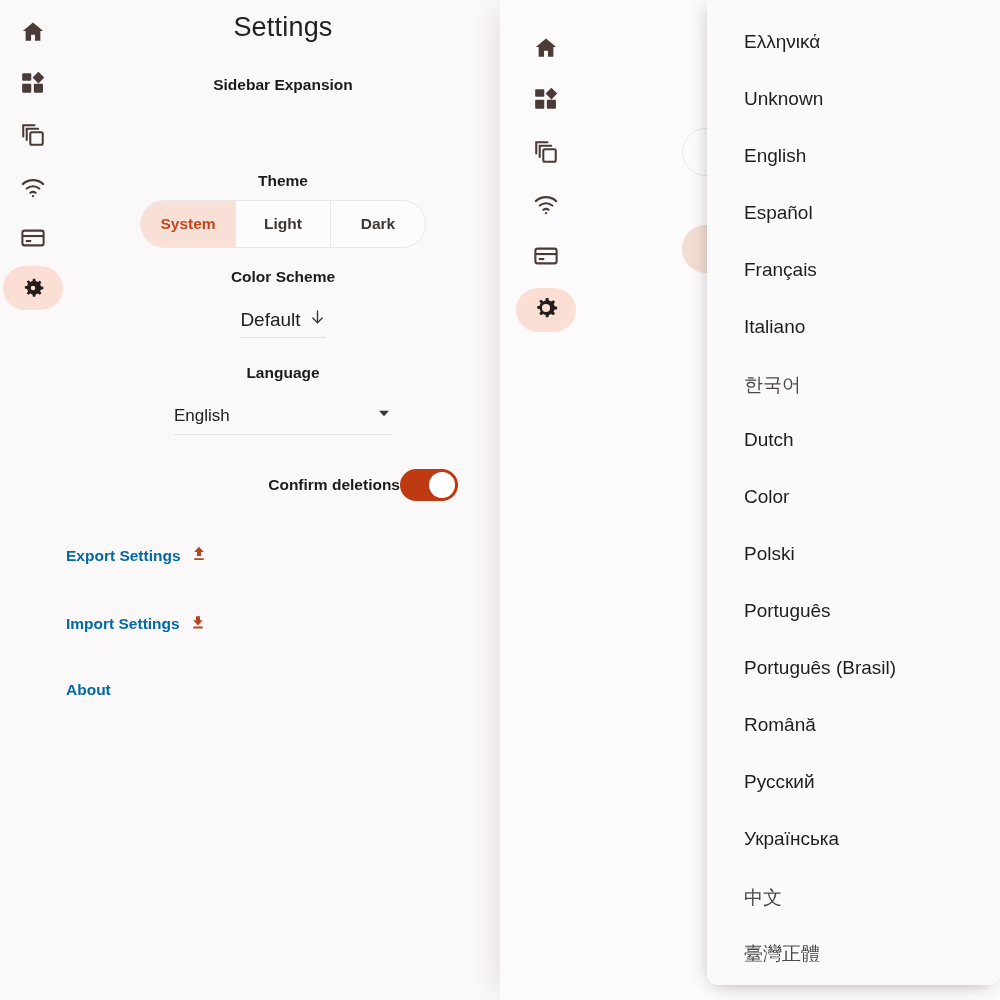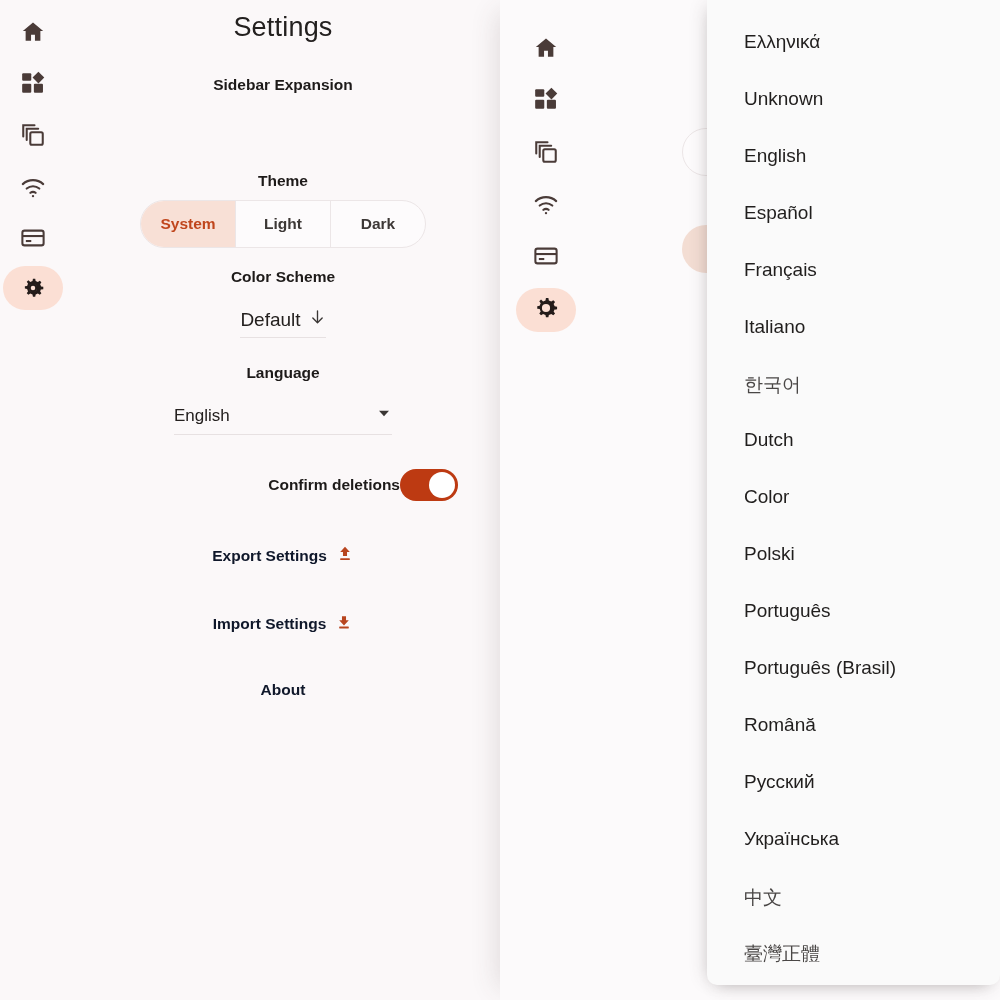--- a/index.html
+++ b/index.html
@@ -167,24 +167,23 @@
     height: 26px;
     border-radius: 13px;
     background: #ffffff;
   }
 
   
   .action-link {
     position: absolute;
     left: 0;
     width: 434px;
-    text-align: center;
     font-size: 15.5px;
     font-weight: bold;
-    color: #0f172a;
+    color: #0369a1;
   }
   .action-link .inner {
     display: inline-flex;
     align-items: center;
     gap: 9px;
   }
 
   
   .front-pane {
     position: absolute;

